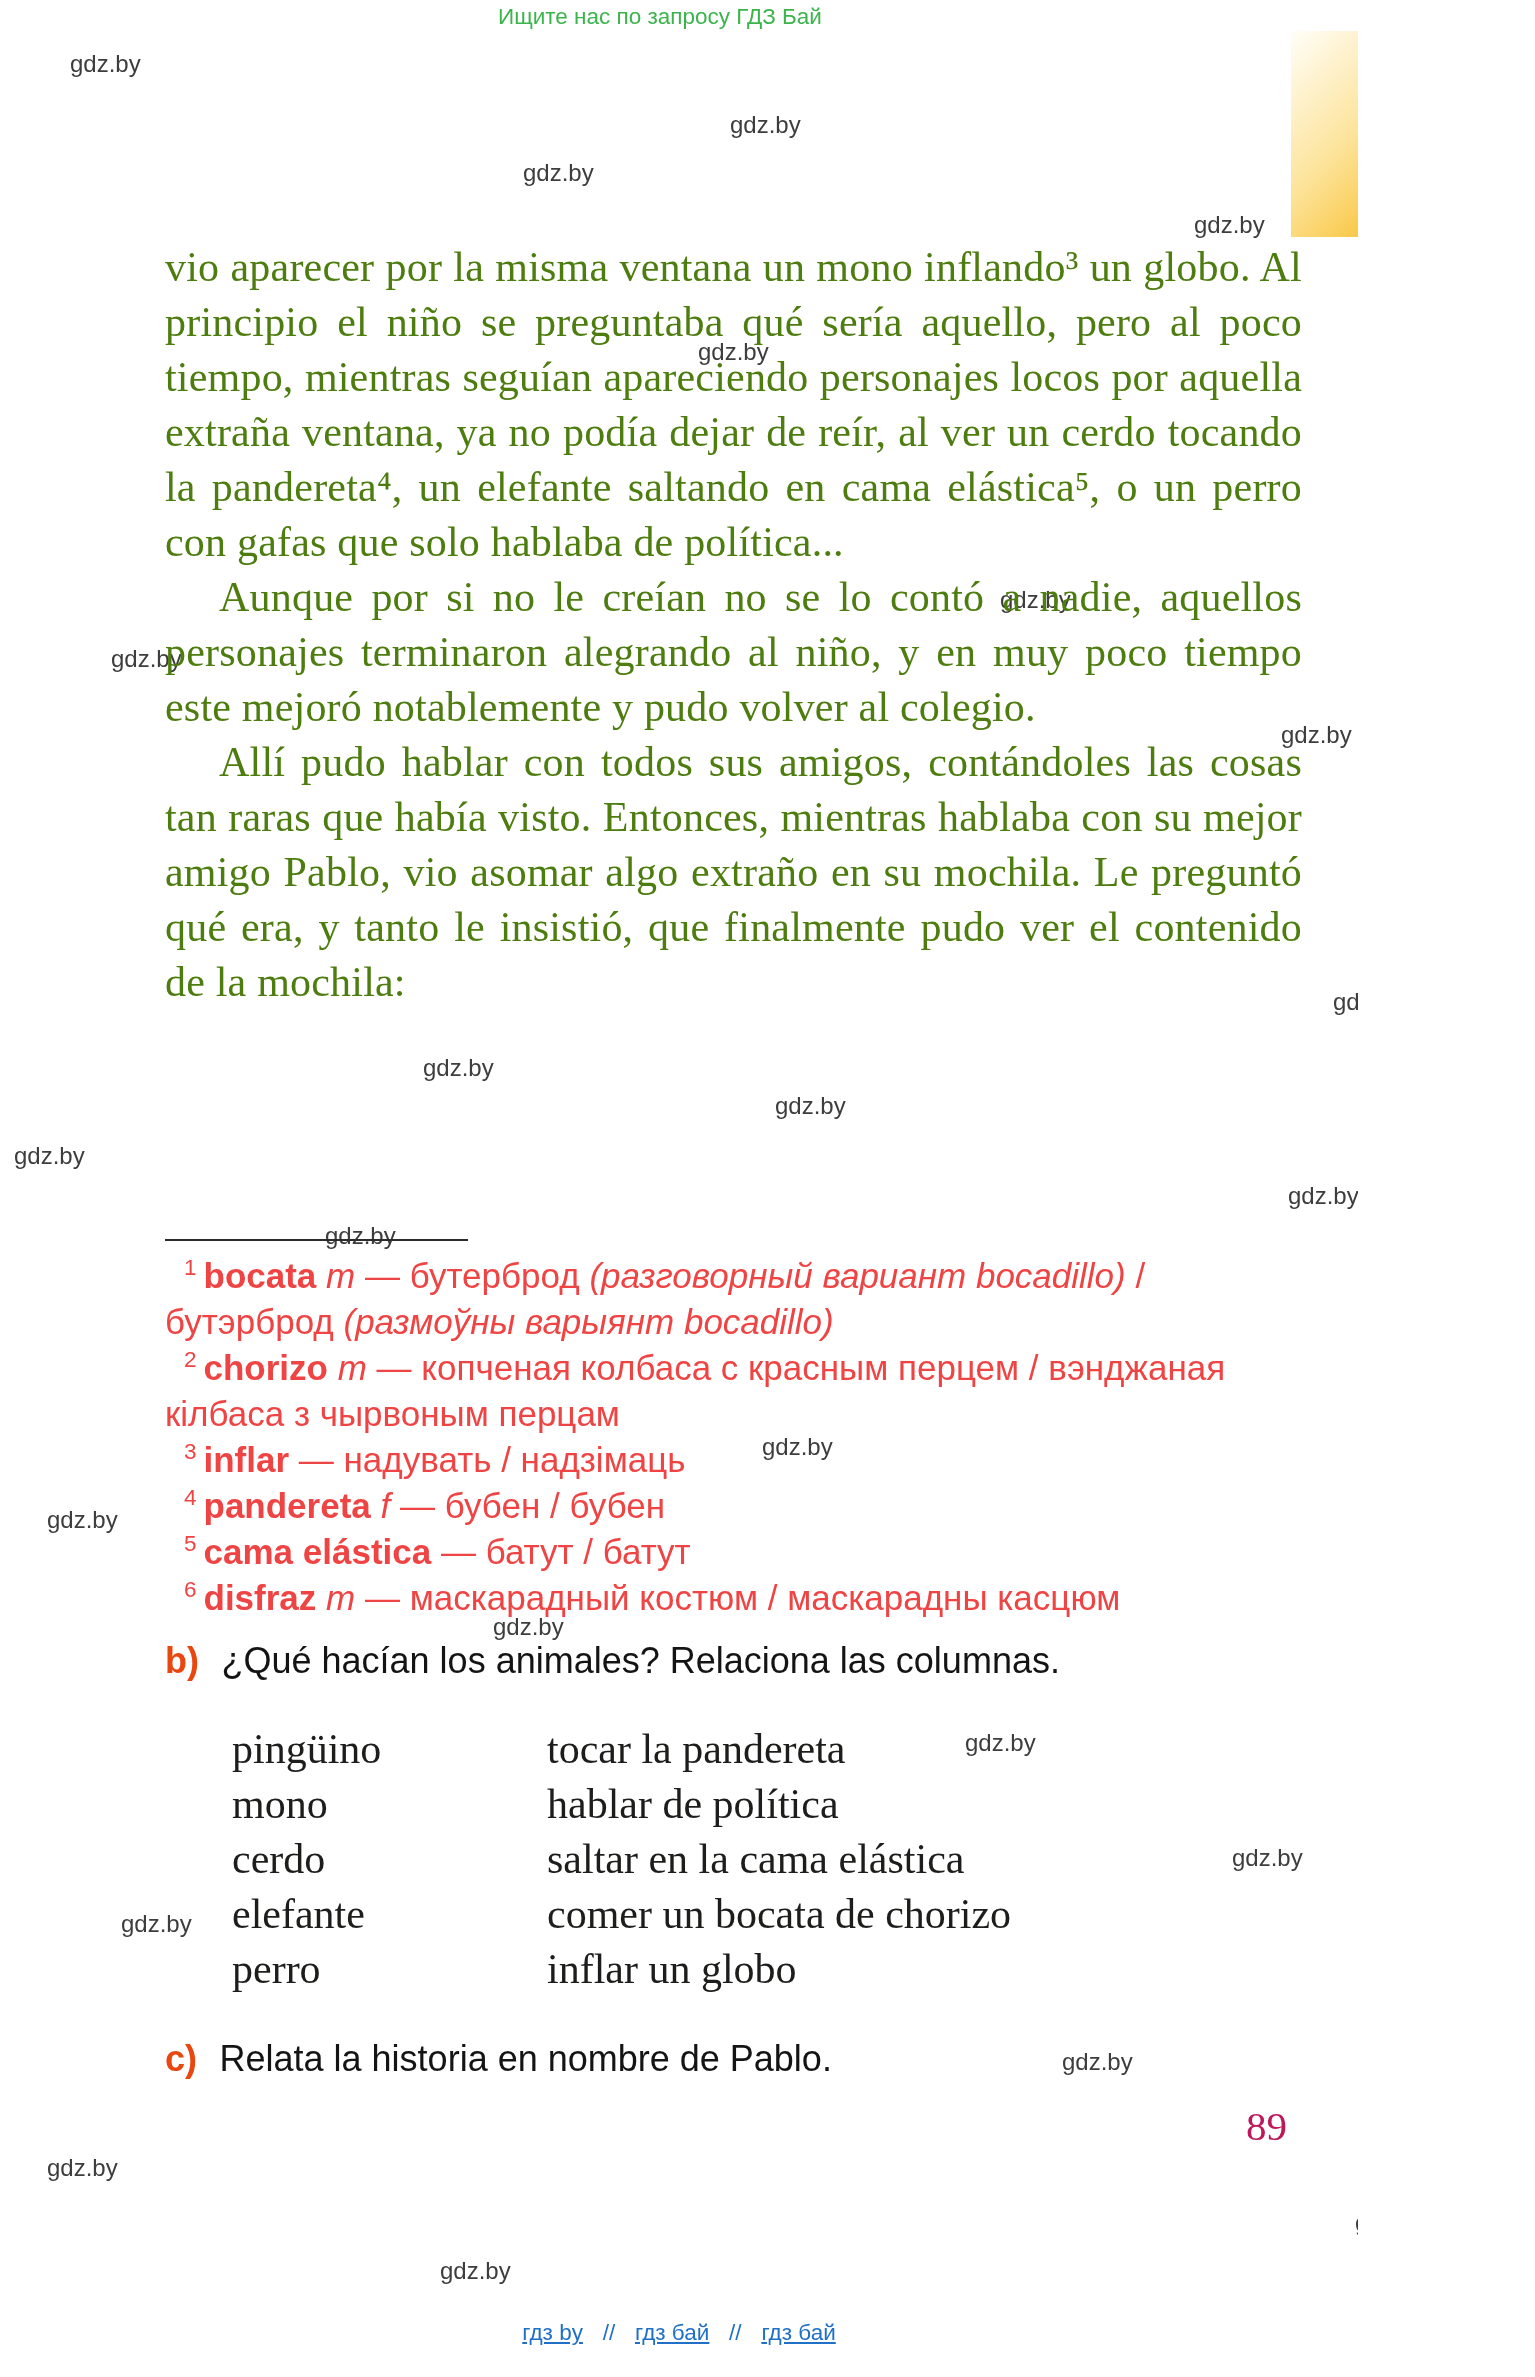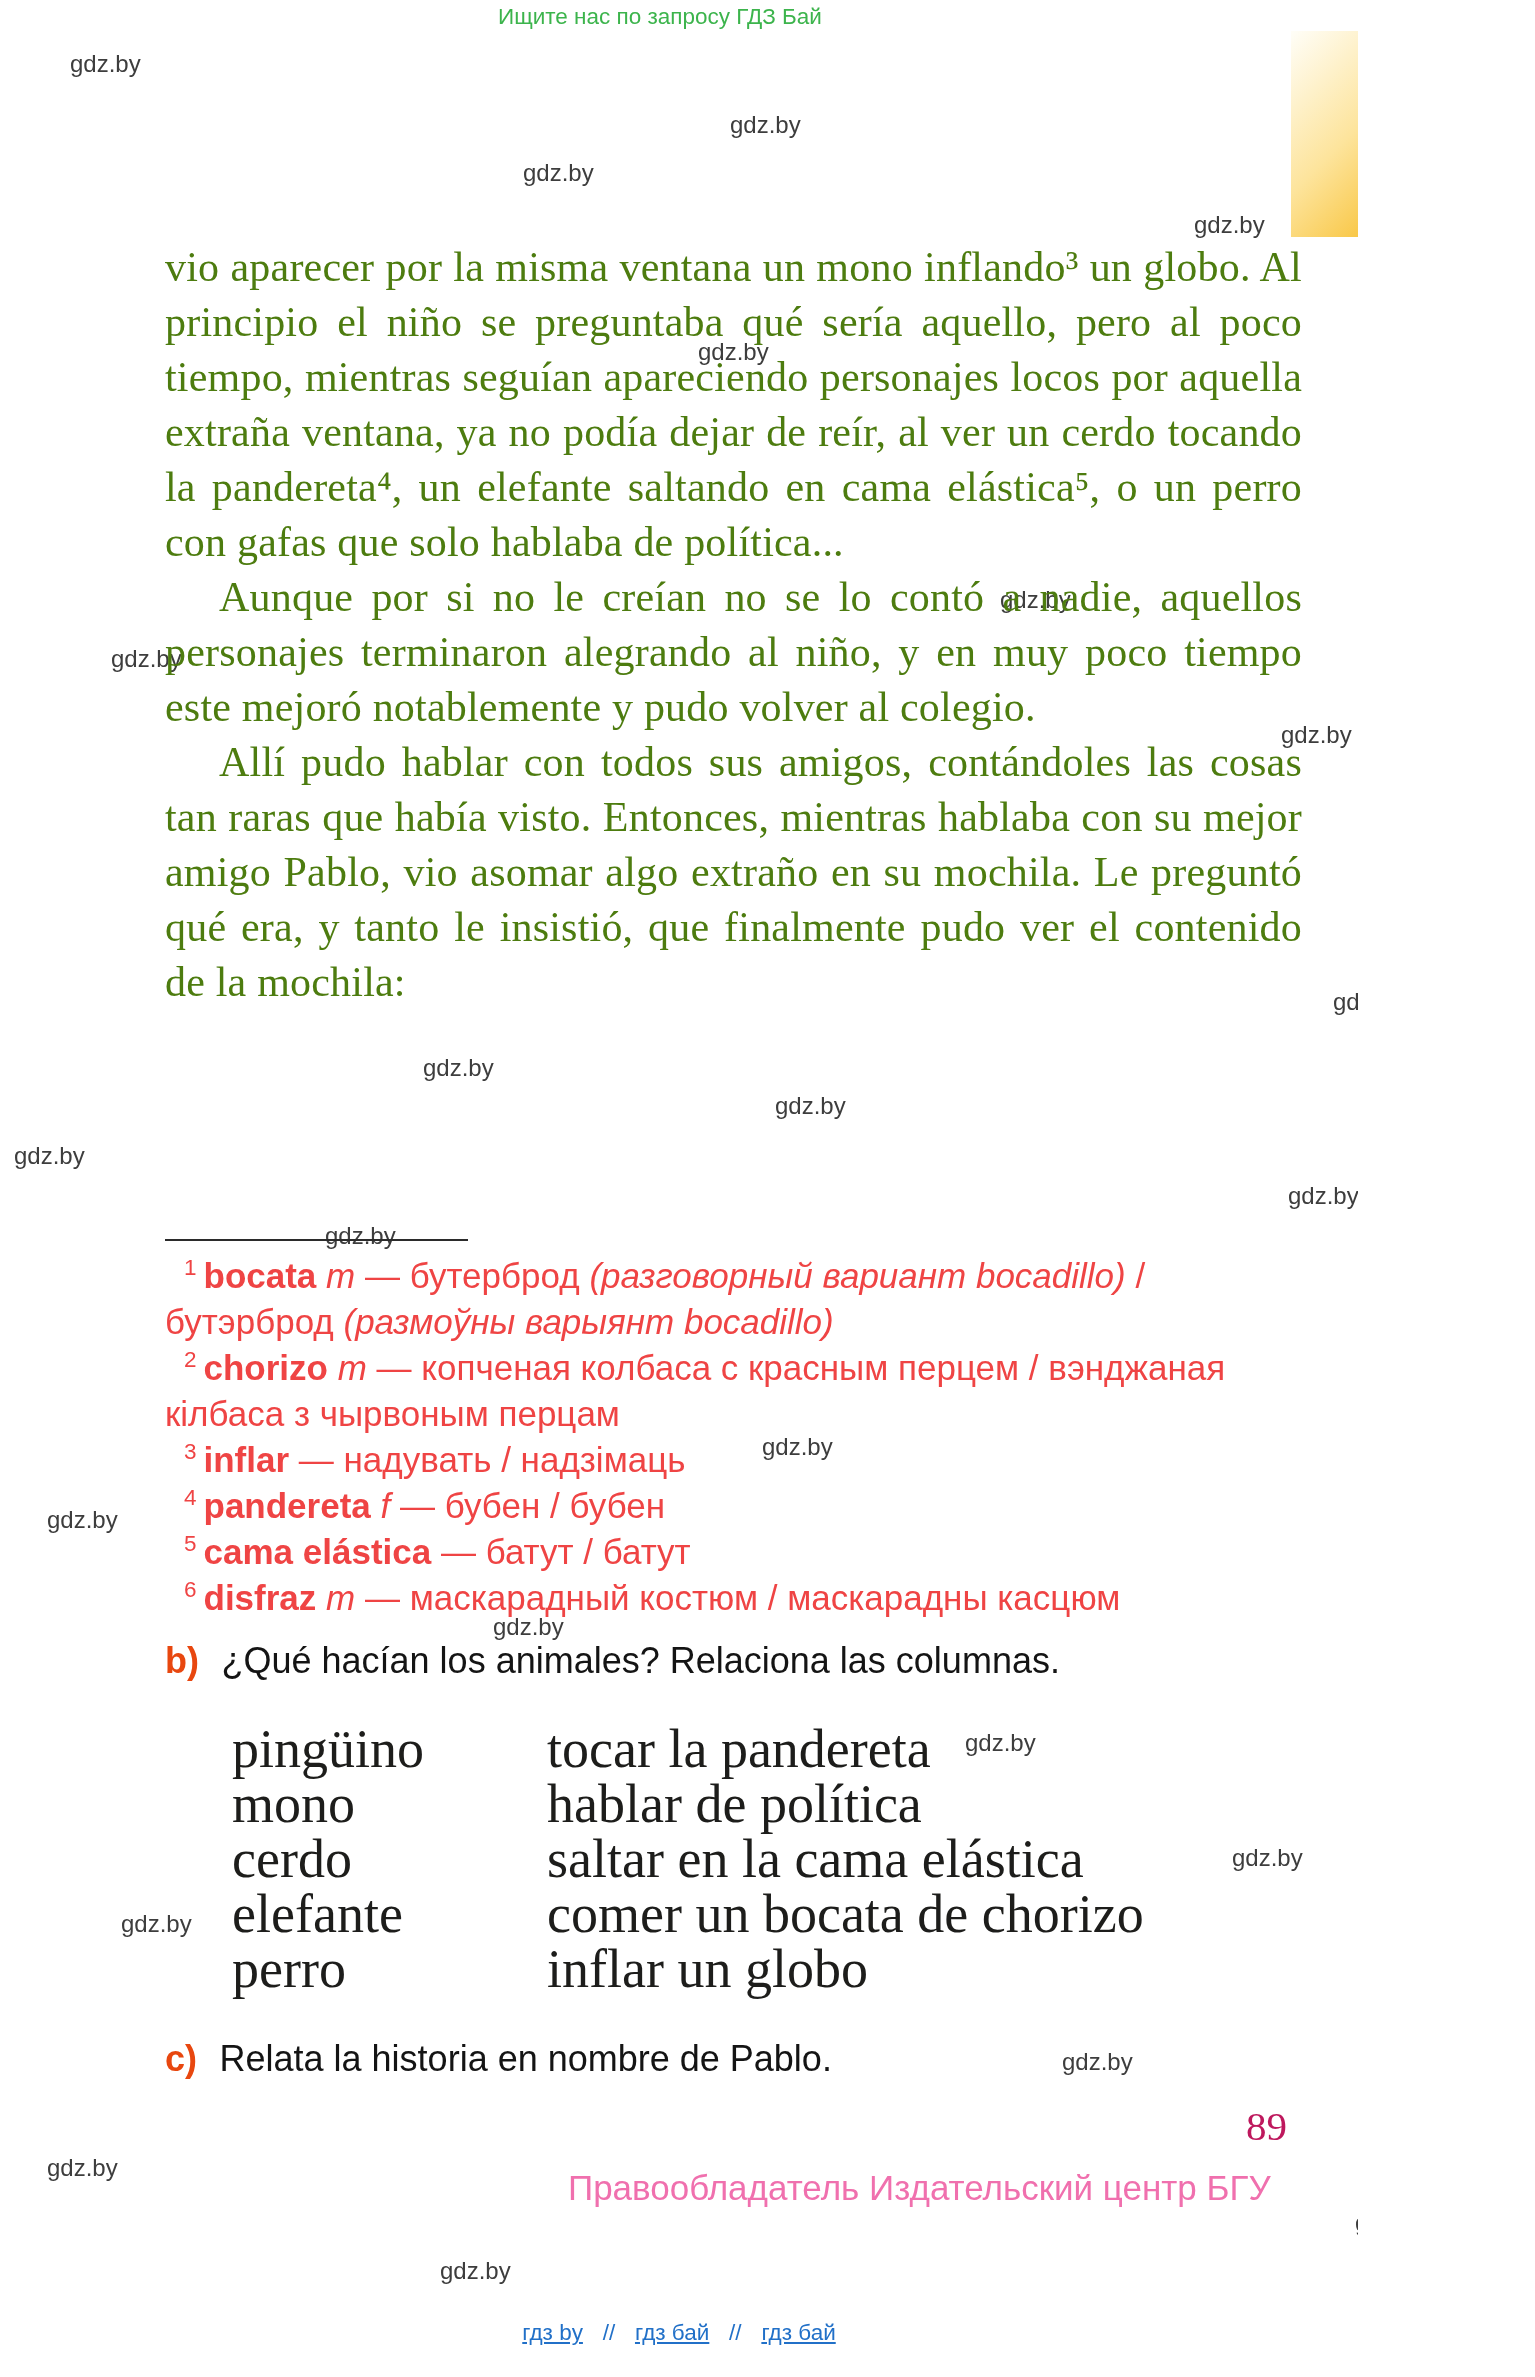--- a/index.html
+++ b/index.html
@@ -28,21 +28,21 @@
   }
   .footnote { text-indent:19px; }
   .footnote sup { font-size:22.5px; line-height:0; margin-right:7px; }
   .exercise { position:absolute; left:165px; display:flex; gap:22.5px; font-size:36px; color:#141414; align-items:baseline; }
   .ex-b { top:1640px; }
   .ex-c { top:2038px; }
   .ex-label { color:var(--red,#e8470f); font-weight:700; }
   .matching {
     position:absolute; left:232px; top:1722px;
     font-family:"Liberation Serif","DejaVu Serif",serif;
-    font-size:54px; line-height:55px; color:#1d1d1b;
+    font-size:42px; line-height:55px; color:#1d1d1b;
   }
   .match-row { display:flex; }
   .match-animal { width:315px; flex:0 0 315px; }
   .page-number { position:absolute; left:1246px; top:2102px; font-family:"Liberation Serif","DejaVu Serif",serif; font-size:41px; color:#be185d; }
   .publisher { position:absolute; left:568px; top:2168px; font-size:35px; color:var(--pink,#f070ae); white-space:nowrap; }
   .footer-links { position:absolute; left:0; top:2320px; width:100%; text-align:center; font-size:22.5px; }
   .footer-links a { color:var(--blue,#2170c8); text-decoration:underline; cursor:pointer; margin:0 10px; }
   .footer-links .sep { color:var(--blue,#2170c8); margin:0 3.5px; }
 </style>
 </head>
@@ -126,21 +126,20 @@
     </div>
   </div>
 
   <div class="exercise ex-c">
     <span class="ex-label">c)</span>
     <span class="ex-text">Relata la historia en nombre de Pablo.</span>
   </div>
 
   <div class="page-number">89</div>
 
-  <div class="publisher">Правообладатель Издательский центр БГУ</div>
 
   <div class="footer-links">
     <a>гдз by</a>
     <span class="sep">//</span>
     <a>гдз бай</a>
     <span class="sep">//</span>
     <a>гдз бай</a>
   </div>
 
 </div>

